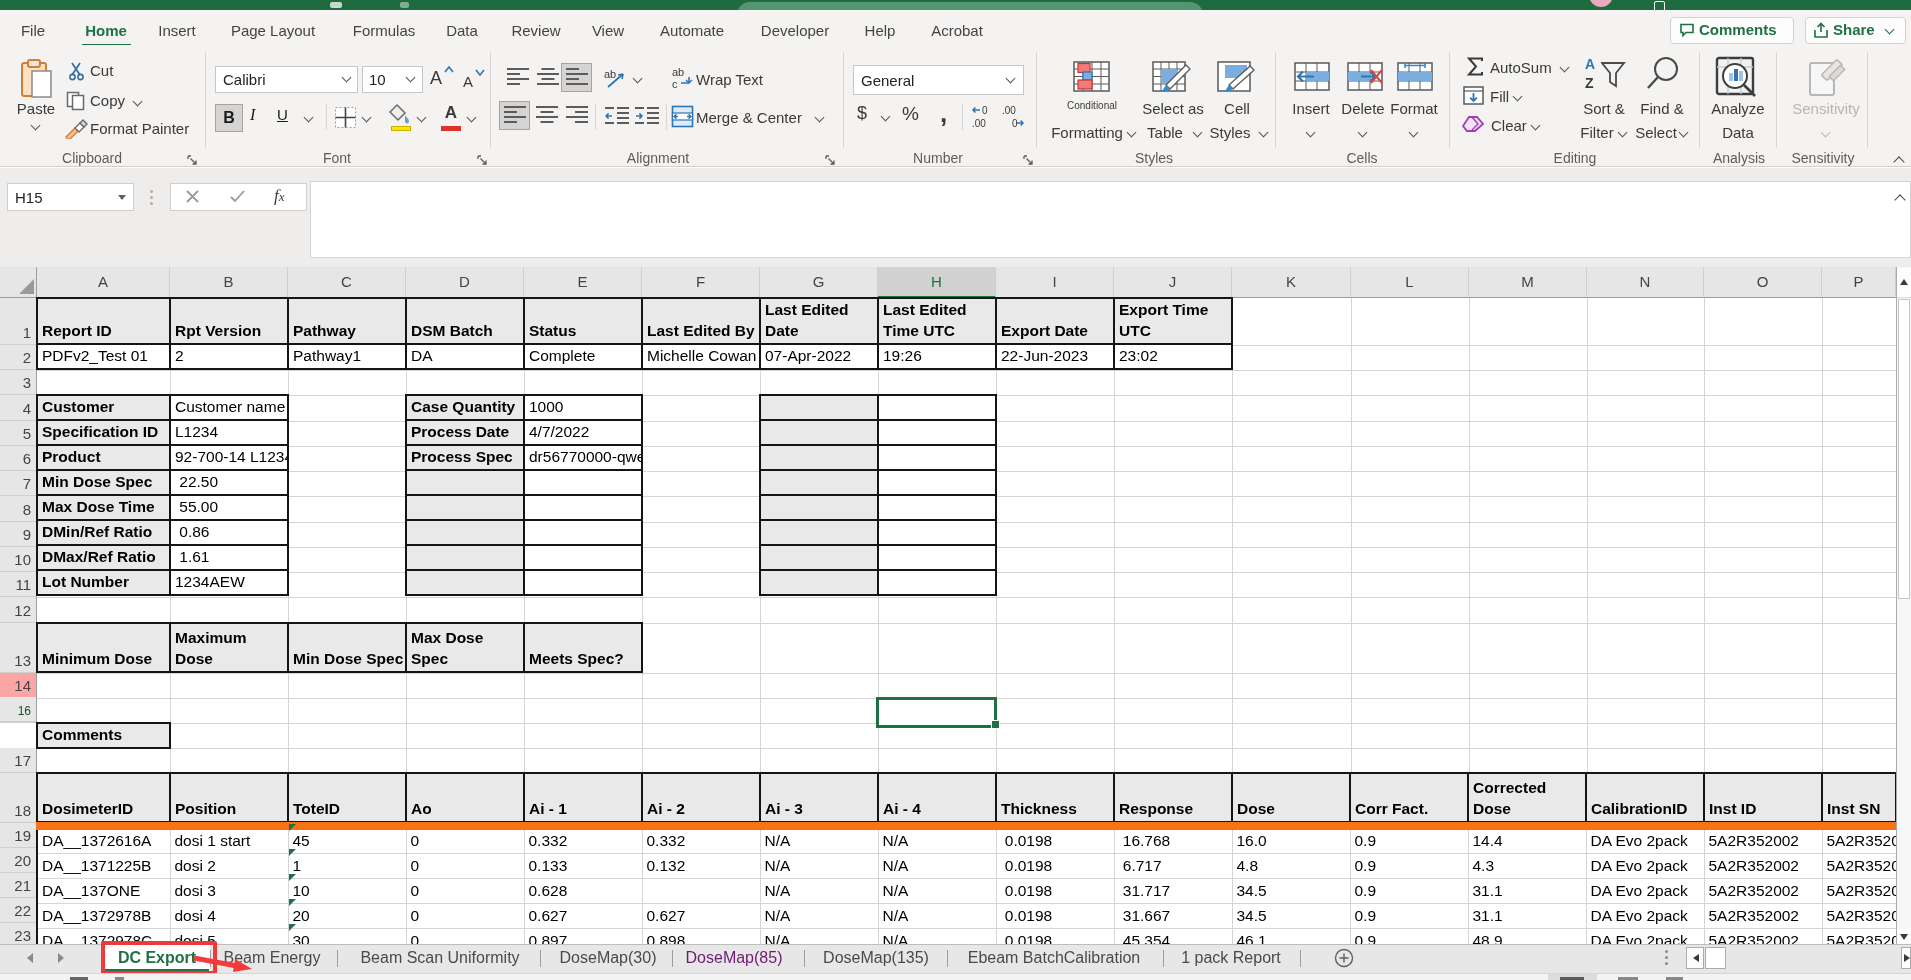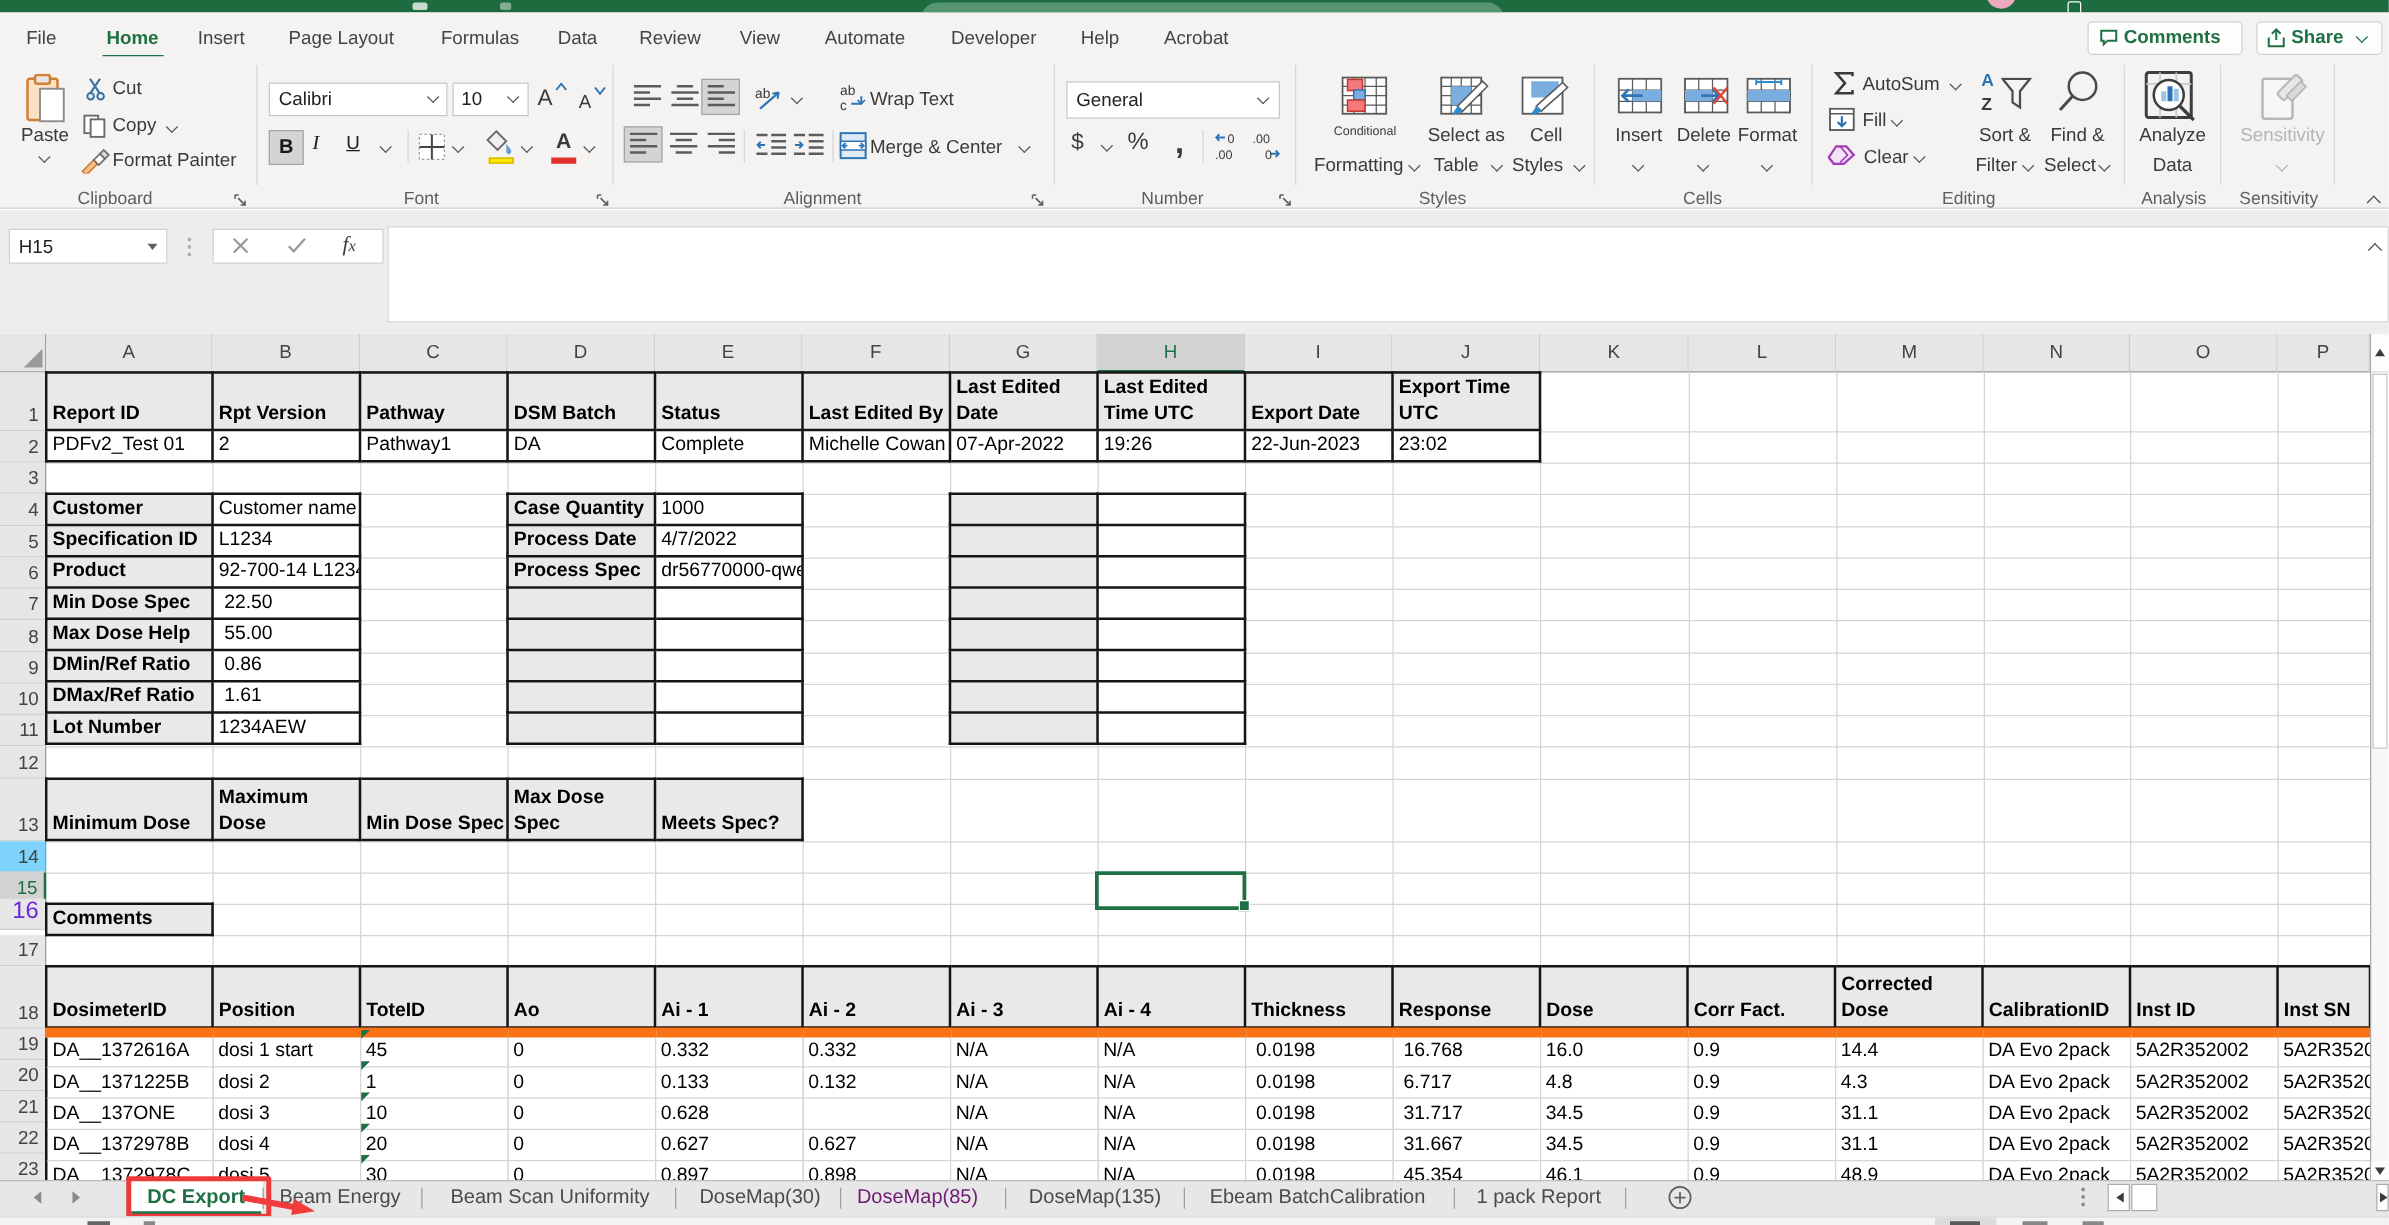--- a/index.html
+++ b/index.html
@@ -379,23 +379,23 @@
     <div class="a" style="left:0px;top:128px;width:37px;height:26px;background:#e6e6e6;border-right:1px solid #9f9d9b;border-bottom:1px solid #cfcfcf;font-size:15px;color:#444;display:flex;align-items:flex-end;justify-content:flex-end;padding:0 5px 3px 0;">4</div>
     <div class="a" style="left:0px;top:154px;width:37px;height:25px;background:#e6e6e6;border-right:1px solid #9f9d9b;border-bottom:1px solid #cfcfcf;font-size:15px;color:#444;display:flex;align-items:flex-end;justify-content:flex-end;padding:0 5px 3px 0;">5</div>
     <div class="a" style="left:0px;top:179px;width:37px;height:25px;background:#e6e6e6;border-right:1px solid #9f9d9b;border-bottom:1px solid #cfcfcf;font-size:15px;color:#444;display:flex;align-items:flex-end;justify-content:flex-end;padding:0 5px 3px 0;">6</div>
     <div class="a" style="left:0px;top:204px;width:37px;height:25px;background:#e6e6e6;border-right:1px solid #9f9d9b;border-bottom:1px solid #cfcfcf;font-size:15px;color:#444;display:flex;align-items:flex-end;justify-content:flex-end;padding:0 5px 3px 0;">7</div>
     <div class="a" style="left:0px;top:229px;width:37px;height:26px;background:#e6e6e6;border-right:1px solid #9f9d9b;border-bottom:1px solid #cfcfcf;font-size:15px;color:#444;display:flex;align-items:flex-end;justify-content:flex-end;padding:0 5px 3px 0;">8</div>
     <div class="a" style="left:0px;top:255px;width:37px;height:25px;background:#e6e6e6;border-right:1px solid #9f9d9b;border-bottom:1px solid #cfcfcf;font-size:15px;color:#444;display:flex;align-items:flex-end;justify-content:flex-end;padding:0 5px 3px 0;">9</div>
     <div class="a" style="left:0px;top:280px;width:37px;height:25px;background:#e6e6e6;border-right:1px solid #9f9d9b;border-bottom:1px solid #cfcfcf;font-size:15px;color:#444;display:flex;align-items:flex-end;justify-content:flex-end;padding:0 5px 3px 0;">10</div>
     <div class="a" style="left:0px;top:305px;width:37px;height:25px;background:#e6e6e6;border-right:1px solid #9f9d9b;border-bottom:1px solid #cfcfcf;font-size:15px;color:#444;display:flex;align-items:flex-end;justify-content:flex-end;padding:0 5px 3px 0;">11</div>
     <div class="a" style="left:0px;top:330px;width:37px;height:26px;background:#e6e6e6;border-right:1px solid #9f9d9b;border-bottom:1px solid #cfcfcf;font-size:15px;color:#444;display:flex;align-items:flex-end;justify-content:flex-end;padding:0 5px 3px 0;">12</div>
     <div class="a" style="left:0px;top:356px;width:37px;height:50px;background:#e6e6e6;border-right:1px solid #9f9d9b;border-bottom:1px solid #cfcfcf;font-size:15px;color:#444;display:flex;align-items:flex-end;justify-content:flex-end;padding:0 5px 3px 0;">13</div>
-    <div class="a" style="left:0px;top:406px;width:37px;height:25px;background:#7dd3fc;border-right:1px solid #9f9d9b;border-bottom:1px solid #cfcfcf;font-size:15px;color:#444;display:flex;align-items:flex-end;justify-content:flex-end;padding:0 5px 3px 0;">14</div>
+    <div class="a" style="left:0px;top:406px;width:37px;height:25px;background:#fca5a5;border-right:1px solid #9f9d9b;border-bottom:1px solid #cfcfcf;font-size:15px;color:#444;display:flex;align-items:flex-end;justify-content:flex-end;padding:0 5px 3px 0;">14</div>
     <div class="a" style="left:0px;top:431px;width:37px;height:25px;background:#d2d2d2;border-right:2px solid #1f7145;border-bottom:1px solid #cfcfcf;font-size:15px;color:#1f7145;display:flex;align-items:flex-end;justify-content:flex-end;padding:0 5px 3px 0;">15</div>
-    <div class="a" style="left:0px;top:452px;width:37px;height:25px;background:#e6e6e6;border-right:1px solid #9f9d9b;border-bottom:1px solid #cfcfcf;font-size:19px;color:#6d28d9;display:flex;align-items:flex-end;justify-content:flex-end;padding:0 5px 3px 0;">16</div>
+    <div class="a" style="left:0px;top:430px;width:37px;height:25px;background:#e6e6e6;border-right:1px solid #9f9d9b;border-bottom:1px solid #cfcfcf;font-size:12px;color:#14532d;display:flex;align-items:flex-end;justify-content:flex-end;padding:0 5px 3px 0;">16</div>
     <div class="a" style="left:0px;top:481px;width:37px;height:25px;background:#e6e6e6;border-right:1px solid #9f9d9b;border-bottom:1px solid #cfcfcf;font-size:15px;color:#444;display:flex;align-items:flex-end;justify-content:flex-end;padding:0 5px 3px 0;">17</div>
     <div class="a" style="left:0px;top:506px;width:37px;height:50px;background:#e6e6e6;border-right:1px solid #9f9d9b;border-bottom:1px solid #cfcfcf;font-size:15px;color:#444;display:flex;align-items:flex-end;justify-content:flex-end;padding:0 5px 3px 0;">18</div>
     <div class="a" style="left:0px;top:556px;width:37px;height:25px;background:#e6e6e6;border-right:1px solid #9f9d9b;border-bottom:1px solid #cfcfcf;font-size:15px;color:#444;display:flex;align-items:flex-end;justify-content:flex-end;padding:0 5px 3px 0;">19</div>
     <div class="a" style="left:0px;top:581px;width:37px;height:25px;background:#e6e6e6;border-right:1px solid #9f9d9b;border-bottom:1px solid #cfcfcf;font-size:15px;color:#444;display:flex;align-items:flex-end;justify-content:flex-end;padding:0 5px 3px 0;">20</div>
     <div class="a" style="left:0px;top:606px;width:37px;height:25px;background:#e6e6e6;border-right:1px solid #9f9d9b;border-bottom:1px solid #cfcfcf;font-size:15px;color:#444;display:flex;align-items:flex-end;justify-content:flex-end;padding:0 5px 3px 0;">21</div>
     <div class="a" style="left:0px;top:631px;width:37px;height:25px;background:#e6e6e6;border-right:1px solid #9f9d9b;border-bottom:1px solid #cfcfcf;font-size:15px;color:#444;display:flex;align-items:flex-end;justify-content:flex-end;padding:0 5px 3px 0;">22</div>
     <div class="a" style="left:0px;top:656px;width:37px;height:25px;background:#e6e6e6;border-right:1px solid #9f9d9b;border-bottom:1px solid #cfcfcf;font-size:15px;color:#444;display:flex;align-items:flex-end;justify-content:flex-end;padding:0 5px 3px 0;">23</div>
     <div class="a" style="left:170px;top:31px;width:1px;height:646px;background:#d5d5d5;"></div>
     <div class="a" style="left:288px;top:31px;width:1px;height:646px;background:#d5d5d5;"></div>
     <div class="a" style="left:406px;top:31px;width:1px;height:646px;background:#d5d5d5;"></div>
@@ -490,21 +490,21 @@
         </tr>
         <tr style="height:25px">
           <td class="g">Product</td>
           <td class="w">92-700-14 L1234</td>
         </tr>
         <tr style="height:25px">
           <td class="g">Min Dose Spec</td>
           <td class="w">&nbsp;22.50</td>
         </tr>
         <tr style="height:25px">
-          <td class="g">Max Dose Help</td>
+          <td class="g">Max Dose Time</td>
           <td class="w">&nbsp;55.00</td>
         </tr>
         <tr style="height:25px">
           <td class="g">DMin/Ref Ratio</td>
           <td class="w">&nbsp;0.86</td>
         </tr>
         <tr style="height:25px">
           <td class="g">DMax/Ref Ratio</td>
           <td class="w">&nbsp;1.61</td>
         </tr>

